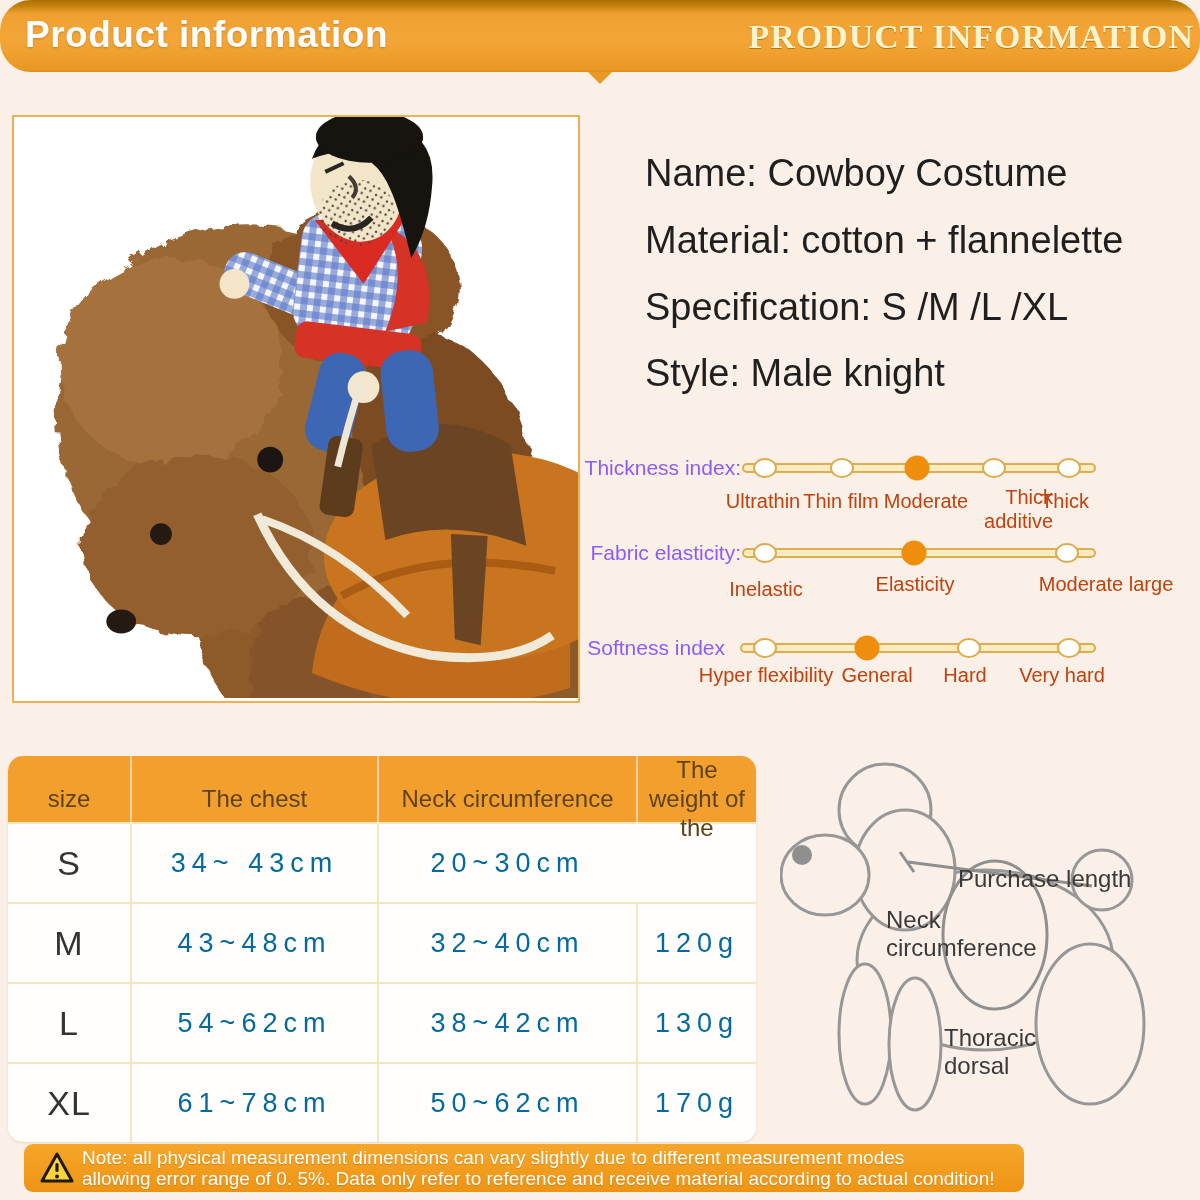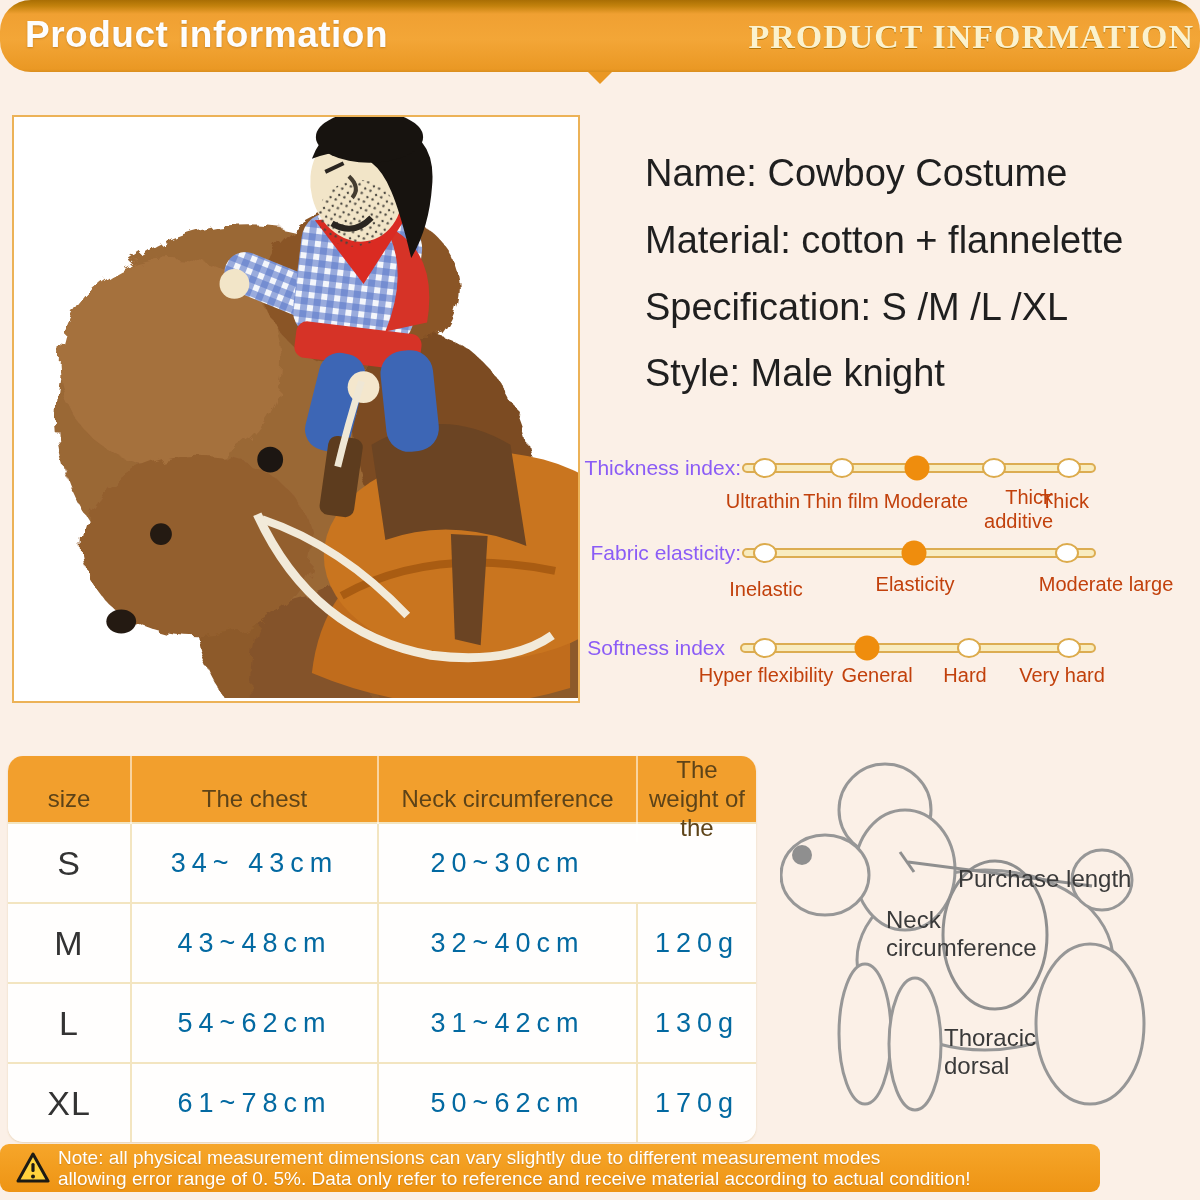--- a/index.html
+++ b/index.html
@@ -47,21 +47,21 @@
   .trow .tc:first-child{border-left:none;font-size:34px;letter-spacing:1px;color:#333;}
 
   
   .diagram{position:absolute;left:780px;top:752px;width:420px;height:392px;}
   .dg-label{position:absolute;font-size:24px;color:#3a3a3a;line-height:1.15;}
   .lbl-purchase{left:958px;top:818px;white-space:nowrap;margin-top:47px;}
   .lbl-neck{left:886px;top:906px;width:182px;}
   .lbl-thoracic{left:944px;top:1024px;width:140px;}
 
   
-  .note{position:absolute;left:0;top:1144px;width:1100px;height:48px;border-radius:9px;
+  .note{position:absolute;left:24px;top:1144px;width:1000px;height:48px;border-radius:9px;
     background:linear-gradient(180deg,#f6a62a,#ee9414);box-sizing:border-box;}
   .note-icon{position:absolute;left:16px;top:8px;}
   .note-text{position:absolute;left:58px;top:3px;color:#ffffff;font-size:19px;line-height:21px;
     text-shadow:0 1px 1px rgba(150,90,0,.35);white-space:nowrap;}
 </style>
 </head>
 <body>
 
 <div class="page">
 
@@ -205,21 +205,21 @@
     </div>
     <div class="trow">
       <div class="tc">M</div>
       <div class="tc">43~48cm</div>
       <div class="tc">32~40cm</div>
       <div class="tc">120g</div>
     </div>
     <div class="trow">
       <div class="tc">L</div>
       <div class="tc">54~62cm</div>
-      <div class="tc">31~42cm</div>
+      <div class="tc">38~42cm</div>
       <div class="tc">130g</div>
     </div>
     <div class="trow">
       <div class="tc">XL</div>
       <div class="tc">61~78cm</div>
       <div class="tc">50~62cm</div>
       <div class="tc">170g</div>
     </div>
   </div>
 

